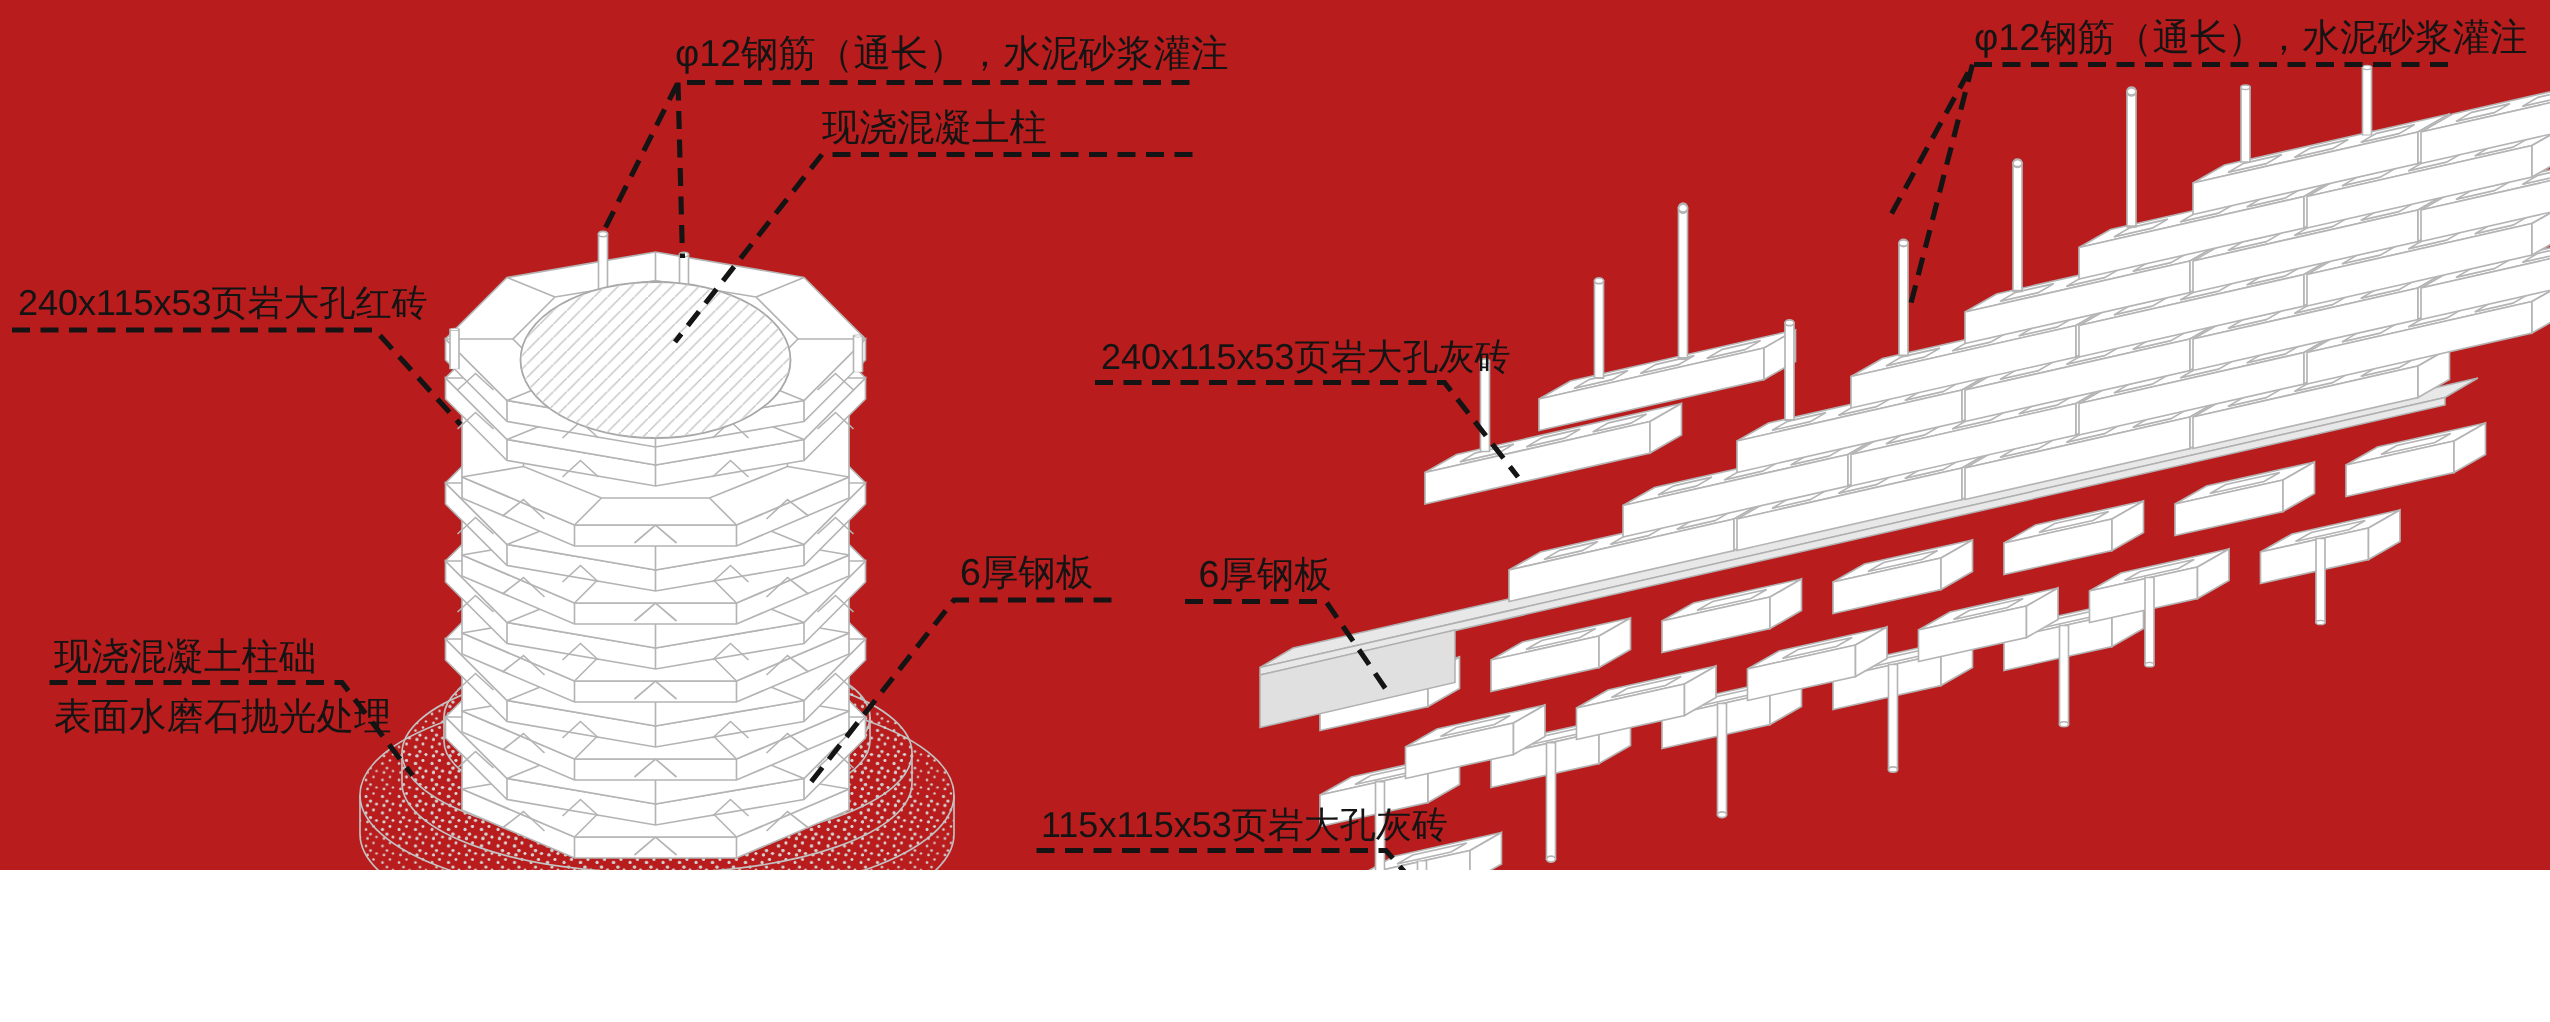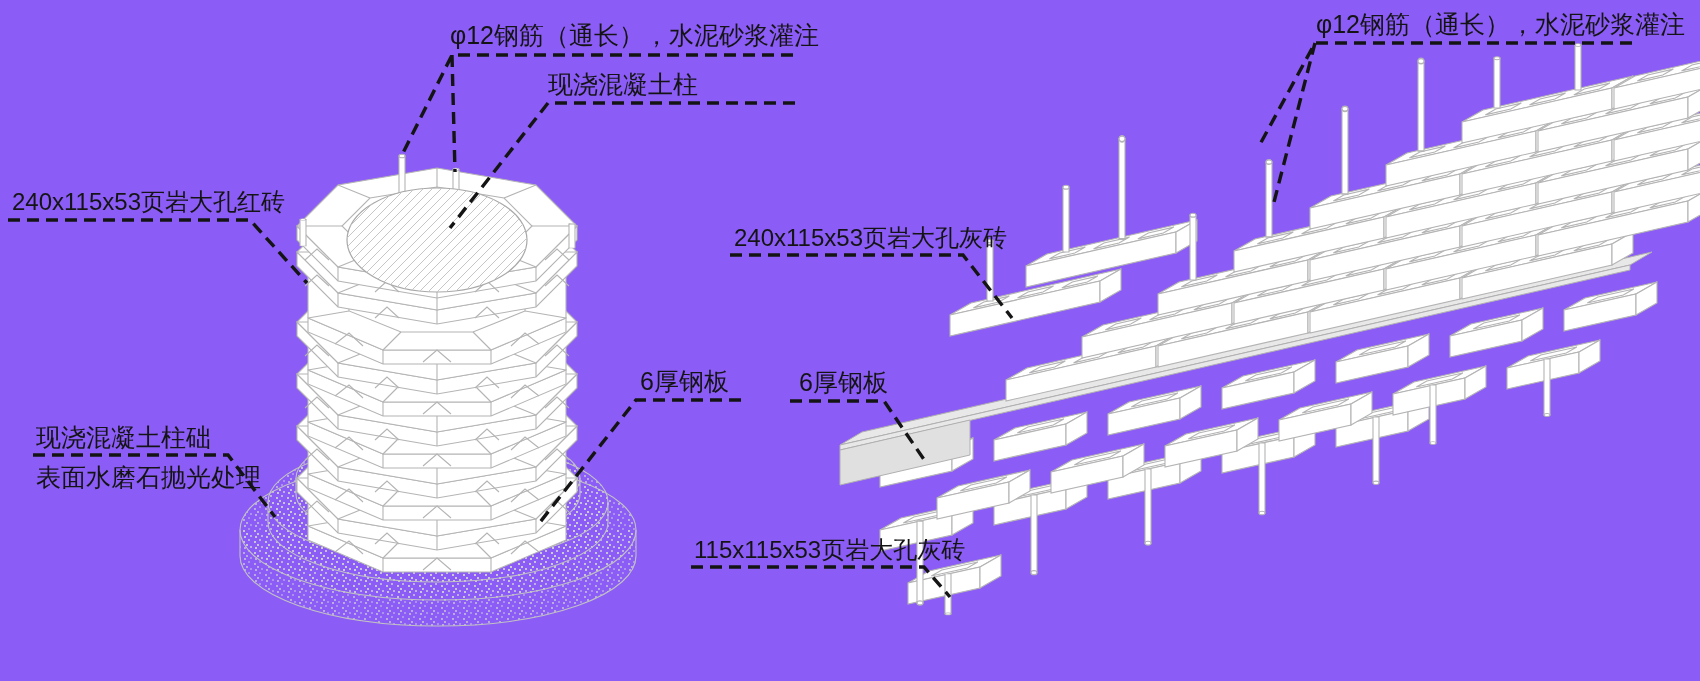--- a/index.html
+++ b/index.html
@@ -1,16 +1,16 @@
 <!DOCTYPE html>
 <html><head>
 <meta charset="utf-8">
 <style>
   html,body{margin:0;padding:0;background:#fff;}
-  .canvas{position:relative;width:1700px;height:681px;background:#8b5cf6;overflow:hidden;
+  .canvas{position:relative;width:1700px;height:580px;background:#b91c1c;overflow:hidden;
           font-family:"Liberation Sans",sans-serif;}
   svg text{fill:#141414;font-family:"Liberation Sans",sans-serif;}
   .lbl{font-size:25px;}
   .lbl-sm{font-size:24px;}
   .leader{stroke:#141414;stroke-width:3.4;fill:none;stroke-dasharray:12 7;}
   .ln{stroke:#b4b4b4;stroke-width:1.1;fill:none;}
   .face{stroke:#b4b4b4;stroke-width:1.1;fill:#ffffff;}
   .plate{stroke:#b0b0b0;stroke-width:1;fill:#e8e8e8;}
   .plate2{stroke:#b0b0b0;stroke-width:1;fill:#e0e0e0;}
   .stip{stroke:#c2c2c2;stroke-width:1.1;fill:url(#stipple);}

